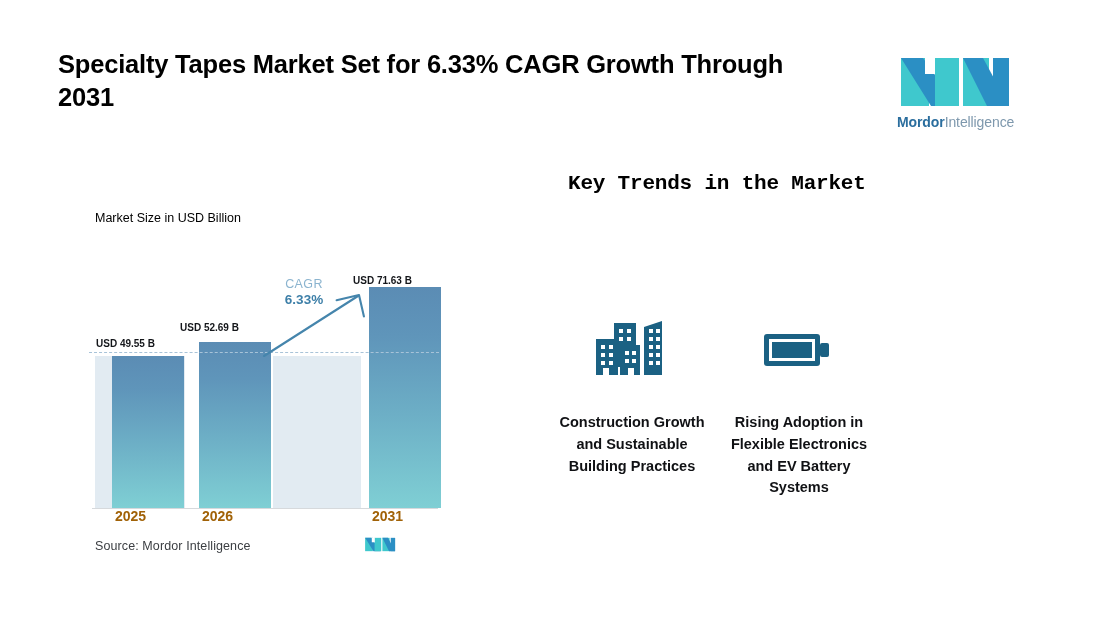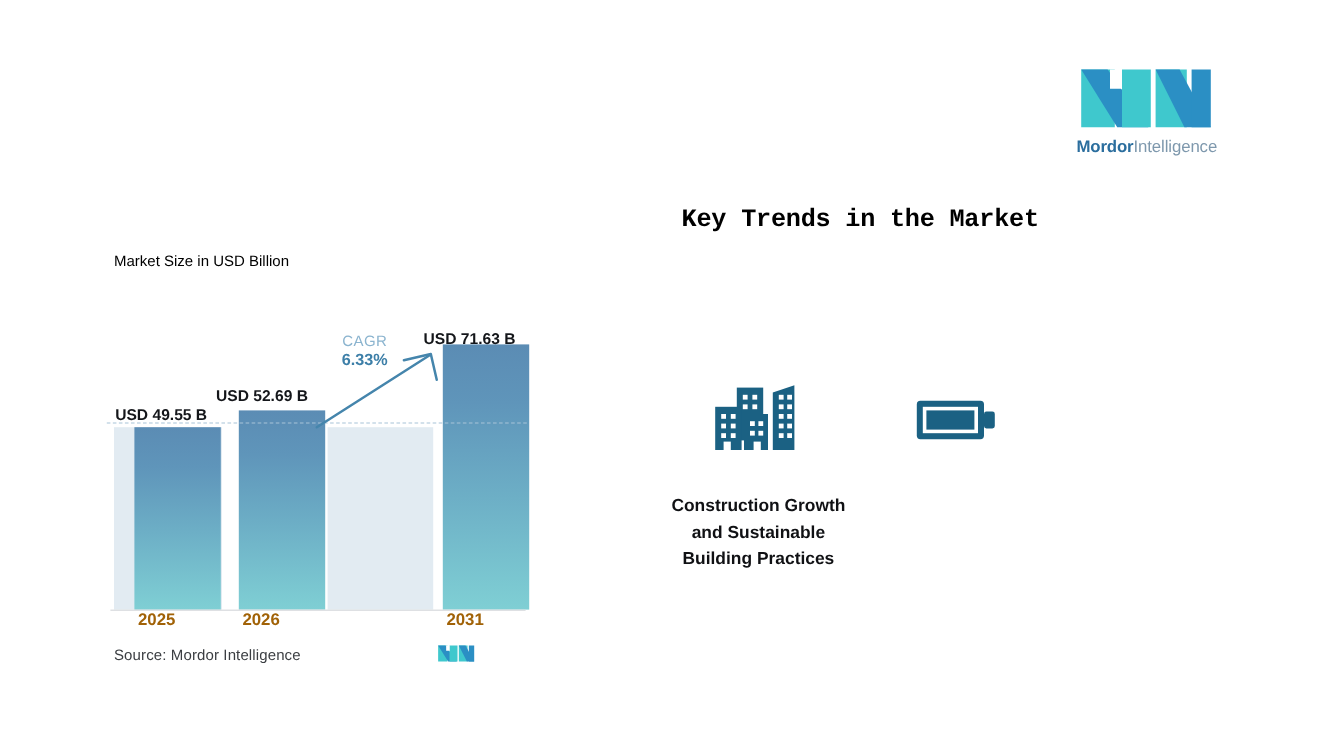--- a/index.html
+++ b/index.html
@@ -51,21 +51,21 @@
 
   .dashline {
     position:absolute; left:-6px; width:350px; top:94px; height:0;
     border-top: 1.6px dashed #a8c3d8;
   }
   .axisline {
     position:absolute; left:-3px; width:346px; bottom:-1px; height:0;
     border-top: 1.3px solid #d6d9dc;
   }
 
-  .vlabel { position:absolute; font-size:13px; font-weight:bold; color:#14161a; white-space:nowrap; }
+  .vlabel { position:absolute; font-size:10px; font-weight:bold; color:#14161a; white-space:nowrap; }
   .vlabel.v2025 { left:1px;   top:80px; }
   .vlabel.v2026 { left:85px;  top:64px; }
   .vlabel.v2031 { left:258px; top:17px; }
 
   .xlabel { position:absolute; top:250px; font-size:14px; font-weight:bold; color:#a16207; }
   .xlabel.x2025 { left:20px; }
   .xlabel.x2026 { left:107px; }
   .xlabel.x2031 { left:277px; }
 
   .cagr-box { position:absolute; left:177px; top:19px; text-align:center; width:64px; }
@@ -92,20 +92,21 @@
   .trend-label {
     margin-top:26px; font-size:14.5px; font-weight:bold;
     line-height:1.50; color:#101114;
   }
 </style>
 </head>
 <body>
 
 <div class="page">
 
+  <div class="headline">Specialty Tapes Market Set for 6.33% CAGR Growth Through 2031</div>
 
   <div class="logo-main">
     <svg class="logo-mark" width="115" height="56" viewBox="0 0 115 56">
       <polygon points="4,4 32,4 32,52 4,52" fill="#3fc8cd"></polygon>
       <polygon points="4,4 26,4 60,52 34,52" fill="#2b8fc4"></polygon>
       <polygon points="38,4 62,4 62,52 38,52" fill="#3fc8cd"></polygon>
       <polygon points="66,4 92,4 92,52 66,52" fill="#3fc8cd"></polygon>
       <polygon points="66,4 86,4 112,52 90,52" fill="#2b8fc4"></polygon>
       <polygon points="96,4 112,4 112,52 96,52" fill="#2b8fc4"></polygon>
       <polygon points="28,4 38,4 38,20 28,20" fill="#ffffff"></polygon>
@@ -208,16 +209,17 @@
 
   <div class="trend t2">
     <div class="trend-icon">
       <svg width="74" height="48" viewBox="0 0 74 48">
         <rect x="2" y="8" width="56" height="32" rx="3" fill="#1b6183"></rect>
         <rect x="7" y="13" width="46" height="22" fill="#ffffff"></rect>
         <rect x="10" y="16" width="40" height="16" fill="#1b6183"></rect>
         <rect x="58" y="17" width="9" height="14" rx="2" fill="#1b6183"></rect>
       </svg>
     </div>
+    <div class="trend-label">Rising Adoption in Flexible Electronics and EV Battery Systems</div>
   </div>
 
 
 </div>
 
 </body></html>

